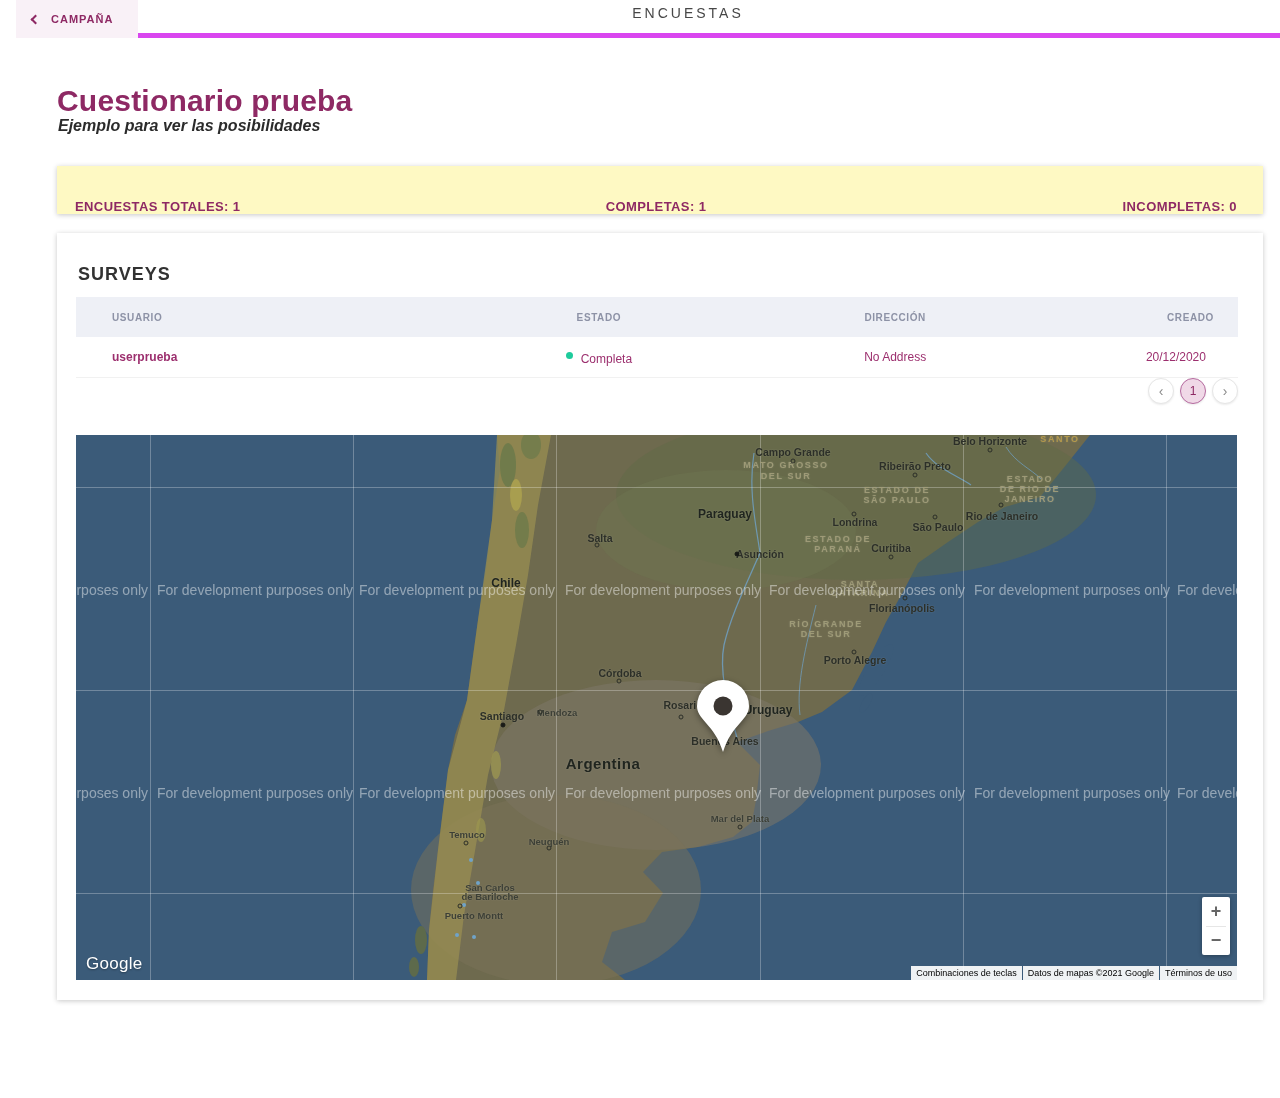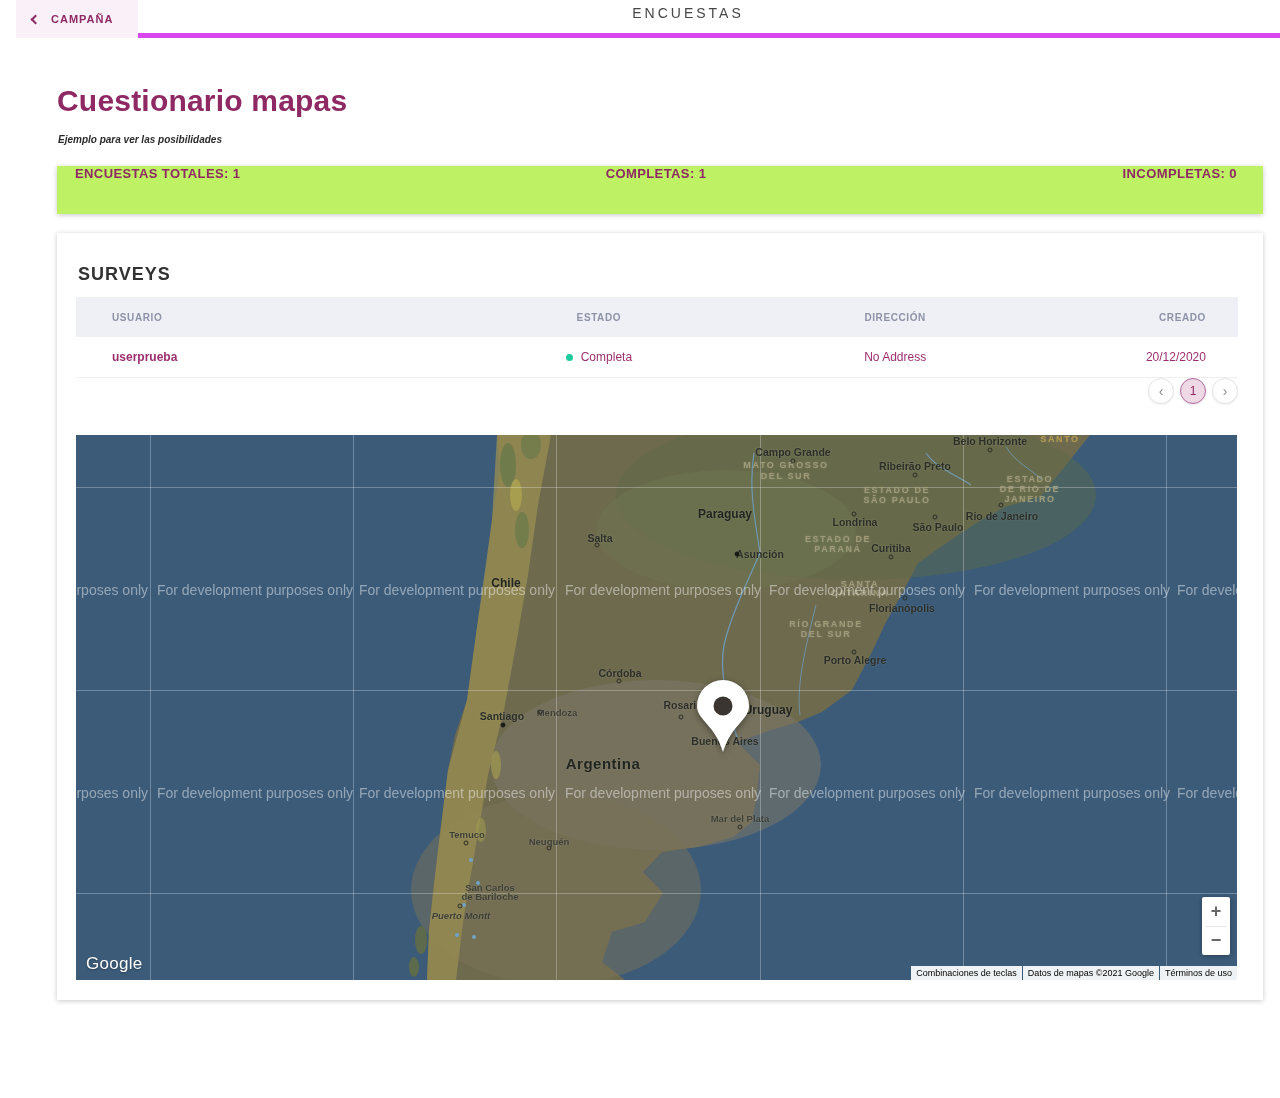--- a/index.html
+++ b/index.html
@@ -14,47 +14,47 @@
   .chev { width:7px; height:7px; border-left:2px solid #8e2964; border-bottom:2px solid #8e2964;
           transform:rotate(45deg); }
   .back-label { color:#8e2964; font-size:11px; font-weight:700; letter-spacing:1px; }
   .topbar-title { position:absolute; left:0; top:0; width:100%; height:26px; display:flex;
                   align-items:center; justify-content:center; color:#474747; font-size:14px;
                   letter-spacing:3px; font-weight:500;margin-left:32px; }
 
   
   .page-title { position:absolute; left:57px; top:84px; color:#8e2964; font-size:30px;
                 font-weight:700; letter-spacing:0.2px; }
-  .page-subtitle { position:absolute; left:58px; top:134px; color:#2b2b2b; font-size:10px;
+  .page-subtitle { position:absolute; left:58px; top:117px; color:#2b2b2b; font-size:16px;
                    font-style:italic; font-weight:600; }
 
   
-  .stats-card { position:absolute; left:57px; top:166px; width:1206px; height:48px; background:#bef264;
-                box-shadow:0 1px 5px rgba(0,0,0,0.22); display:flex; align-items:flex-start; }
+  .stats-card { position:absolute; left:57px; top:166px; width:1206px; height:48px; background:#fef9c3;
+                box-shadow:0 1px 5px rgba(0,0,0,0.22); display:flex; align-items:flex-end; }
   .stat { color:#8e2964; font-size:13px; font-weight:700; letter-spacing:0.4px; }
   .stat.left   { margin-left:18px; flex:1; text-align:left; }
   .stat.center { flex:1; text-align:center; }
   .stat.right  { flex:1; text-align:right; margin-right:26px; }
 
   
   .surveys-card { position:absolute; left:57px; top:233px; width:1206px; height:767px; background:#fff;
                   box-shadow:0 1px 5px rgba(0,0,0,0.22); }
   .surveys-heading { position:absolute; left:21px; top:24px; color:#323232; font-size:18px;
                      font-weight:600; letter-spacing:1px;margin-top:7px; }
   .table { position:absolute; left:19px; top:64px; width:1162px; }
   .thead { display:grid; grid-template-columns:32% 26% 25% 17%; background:#eef0f6; height:40px;
            align-items:center; }
   .th { color:#8d92a6; font-size:10px; font-weight:700; letter-spacing:0.6px; }
-  .th.c0 { padding-left:36px; } .th.c1, .th.c2 { text-align:center; } .th.c3 { text-align:right; padding-right:32px; }
+  .th.c0 { padding-left:36px; } .th.c1, .th.c2 { text-align:center; } .th.c3 { text-align:right; padding-right:24px; }
   .trow { display:grid; grid-template-columns:32% 26% 25% 17%; background:#fff; height:41px;
           align-items:center; border-bottom:1px solid #f1f1f1; cursor:pointer; }
   .td { font-size:12px; color:#9c2f6e; }
   .td.c0 { padding-left:36px; font-weight:700; color:#9c2f6e; }
   .td.c1 { text-align:center; } .td.c2 { text-align:center; } .td.c3 { text-align:right; padding-right:32px; }
-  .status-wrap { display:inline-flex; align-items:center; gap:8px; }
+  .status-wrap { display:inline-flex; gap:8px; }
   .status-dot { width:7px; height:7px; border-radius:50%; background:#1ecb9c; }
 
   .pagination { position:absolute; right:25px; top:145px; display:flex; gap:6px; align-items:center; }
   .pg-btn { width:26px; height:26px; border-radius:50%; background:#fff; border:1px solid #e6e6e6;
             box-shadow:0 1px 2px rgba(0,0,0,0.08); display:flex; align-items:center; justify-content:center;
             color:#8a8a8a; font-size:14px; cursor:pointer; }
   .pg-btn.active { background:#f0d9e7; border:1px solid #b66ba0; color:#8e2964; font-size:12px; font-weight:400; }
 
   
   #map { position:absolute; left:19px; top:202px; width:1161px; height:545px; background:#3b5b79;
@@ -95,21 +95,21 @@
 <div id="app">
 
   <div class="topbar">
     <div class="back-btn">
       <span class="chev"></span>
       <span class="back-label">CAMPAÑA</span>
     </div>
     <div class="topbar-title">ENCUESTAS</div>
   </div>
 
-  <div class="page-title">Cuestionario mapas</div>
+  <div class="page-title">Cuestionario prueba</div>
   <div class="page-subtitle">Ejemplo para ver las posibilidades</div>
 
   <div class="stats-card">
     <div class="stat left">ENCUESTAS TOTALES: 1</div>
     <div class="stat center">COMPLETAS: 1</div>
     <div class="stat right">INCOMPLETAS: 0</div>
   </div>
 
   <div class="surveys-card">
     <div class="surveys-heading">SURVEYS</div>
@@ -238,21 +238,21 @@
         <div class="lbl city" style="left: 544px; top: 238px;">Córdoba</div>
         <div class="lbl city" style="left: 426px; top: 281px;">Santiago</div>
         <div class="lbl city-sm" style="left: 481px; top: 277px;">Mendoza</div>
         <div class="lbl city" style="left: 607px; top: 270px;">Rosario</div>
         <div class="lbl city" style="left: 649px; top: 306px;">Buenos Aires</div>
         <div class="lbl city-sm" style="left: 664px; top: 383px;">Mar del Plata</div>
         <div class="lbl city-sm" style="left: 391px; top: 399px; text-align: center;">Temuco</div>
         <div class="lbl city-sm" style="left: 473px; top: 406px;">Neuquén</div>
         <div class="lbl city-sm" style="left: 414px; top: 452px;">San Carlos</div>
         <div class="lbl city-sm" style="left: 414px; top: 461px;">de Bariloche</div>
-        <div class="lbl city-sm" style="left: 385px; top: 480px; font-style: italic;">Puerto Montt</div>
+        <div class="lbl city-sm" style="left: 398px; top: 480px;">Puerto Montt</div>
         <div class="lbl state" style="left: 710px; top: 30px;">MATO GROSSO</div>
         <div class="lbl state" style="left: 710px; top: 41px;">DEL SUR</div>
         <div class="lbl state" style="left: 821px; top: 55px;">ESTADO DE</div>
         <div class="lbl state" style="left: 821px; top: 65px;">SÃO PAULO</div>
         <div class="lbl state" style="left: 954px; top: 44px;">ESTADO</div>
         <div class="lbl state" style="left: 954px; top: 54px;">DE RIO DE</div>
         <div class="lbl state" style="left: 954px; top: 64px;">JANEIRO</div>
         <div class="lbl state" style="left: 762px; top: 104px;">ESTADO DE</div>
         <div class="lbl state" style="left: 762px; top: 114px;">PARANÁ</div>
         <div class="lbl state" style="left: 784px; top: 149px;">SANTA</div>

